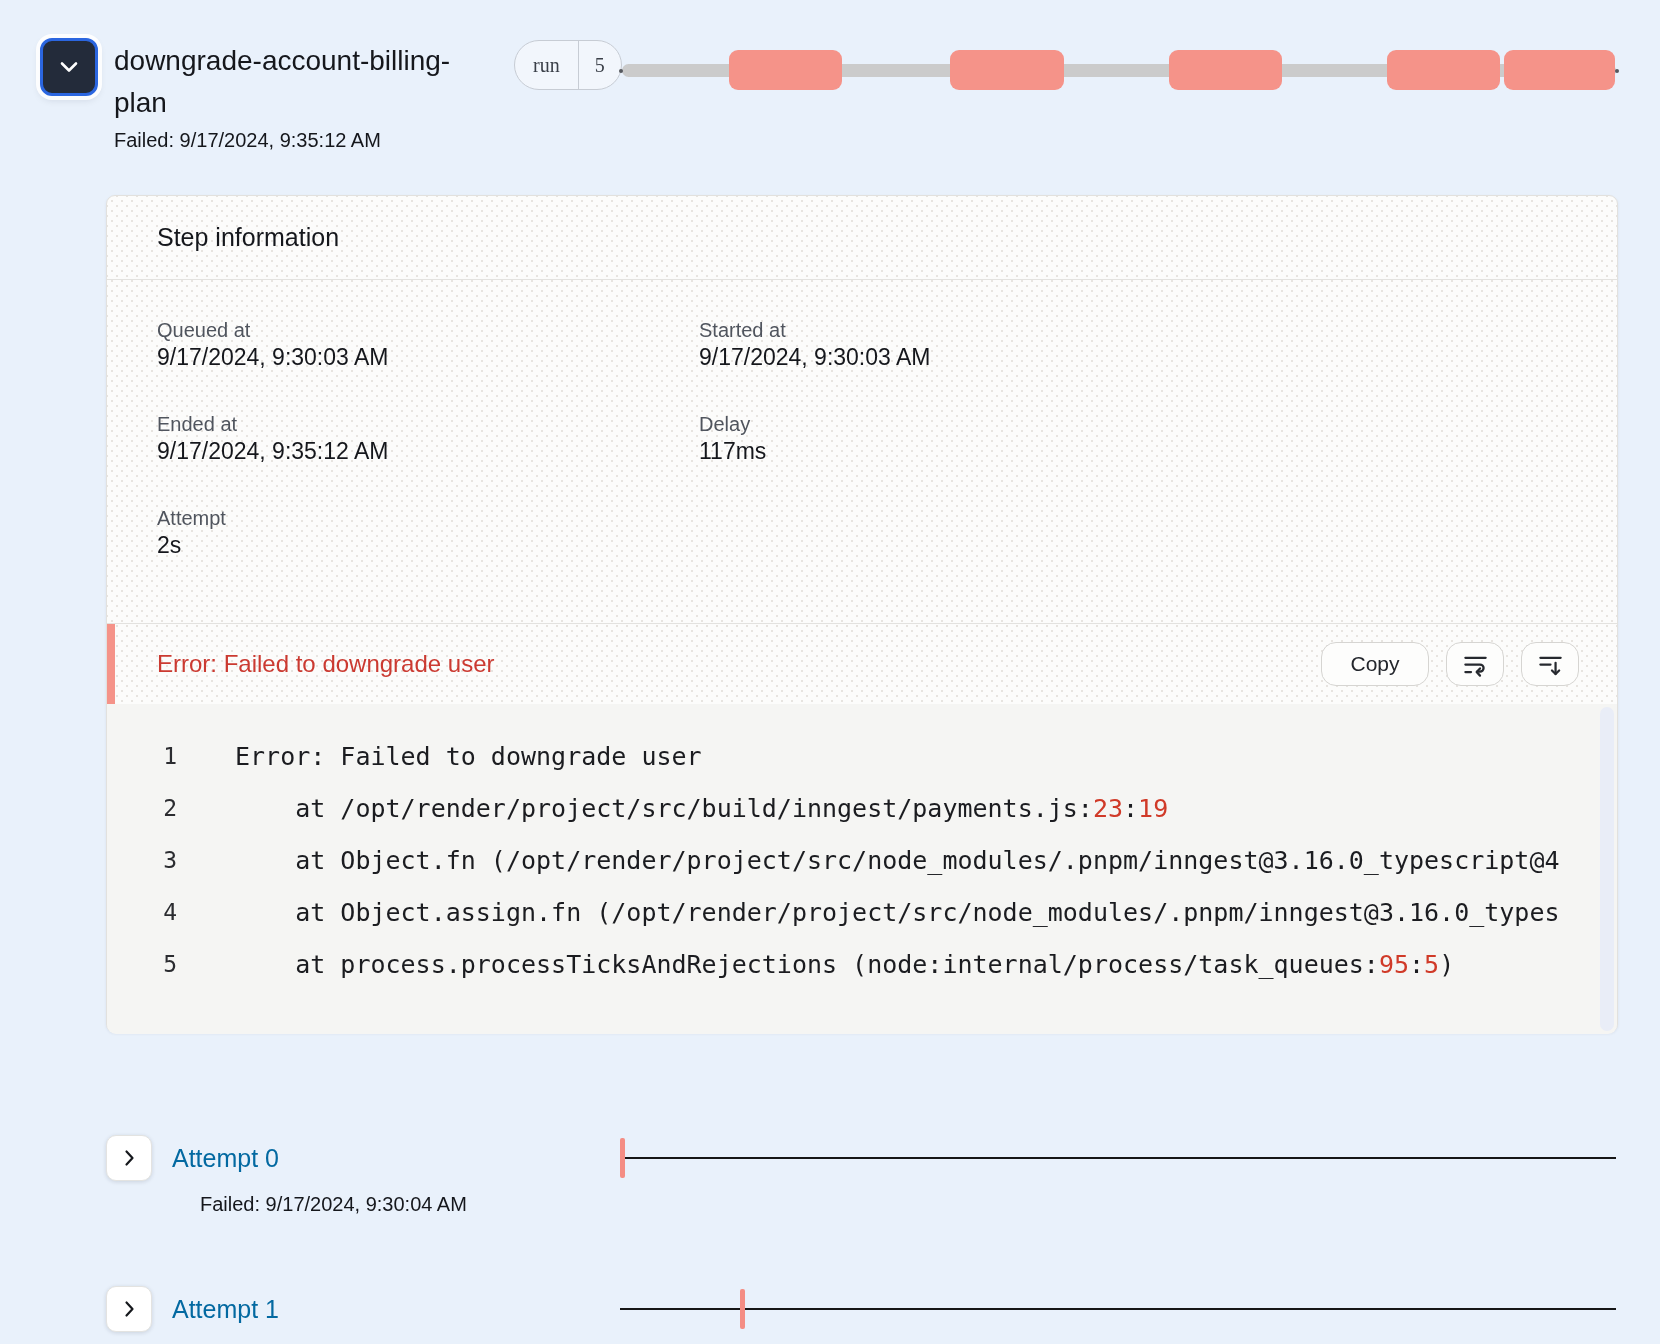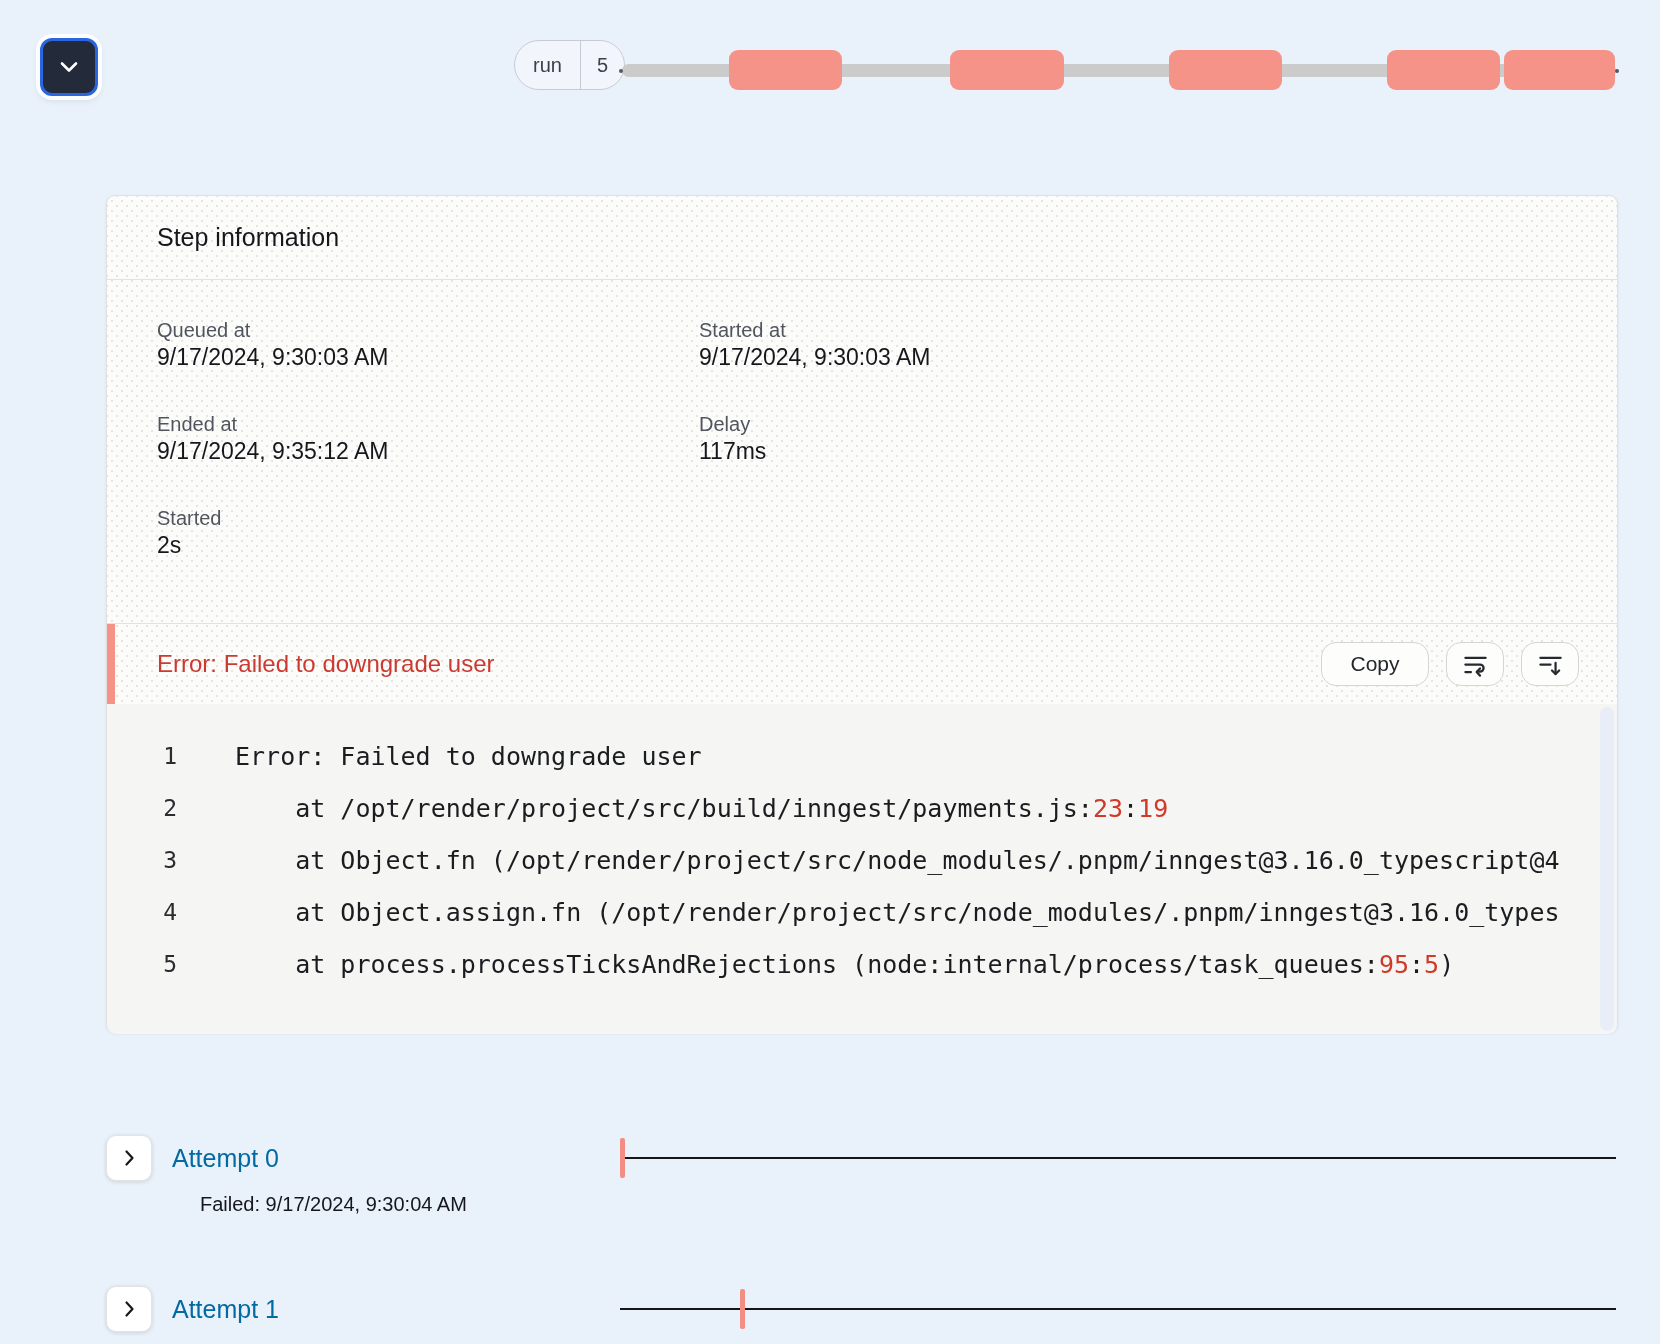--- a/index.html
+++ b/index.html
@@ -20,20 +20,21 @@
   }
   .head-text { position:absolute; left:114px; top:40px; width:380px; }
   .head-title { font-size:28px; line-height:42px; font-weight:500; color:#15171c; }
   .head-status { margin-top:5px; font-size:20px; color:#15171c; }
 
   .run-badge {
     position:absolute; left:514px; top:40px; height:50px;
     border:1.5px solid #c7ccd4; border-radius:26px;
     display:flex; align-items:stretch; font-size:20px; color:#3b4049;
     background:rgba(255,255,255,0.4);
+    font-family:Liberation Serif, serif;
   }
   .run-badge-cell { display:flex; align-items:center; padding:0 18px; }
   .run-badge-cell + .run-badge-cell { border-left:1.5px solid #c7ccd4; padding:0 16px; }
 
   .timeline-track {
     position:absolute; left:622px; top:64px; width:994px; height:13px;
     background:#cbcbcb; border-radius:7px;
   }
   .timeline-track::before, .timeline-track::after {
     content:""; position:absolute; width:4px; height:4px; border-radius:50%;
@@ -117,20 +118,24 @@
 <div class="page">
 
   <button class="expand-btn">
     <span style="display:flex;">
       <svg width="20" height="12" viewBox="0 0 20 12" fill="none">
         <polyline points="3,2.5 10,9.5 17,2.5" stroke="#ffffff" stroke-width="2.6" stroke-linecap="round" stroke-linejoin="round"></polyline>
       </svg>
     </span>
   </button>
 
+  <div class="head-text">
+    <div class="head-title">downgrade-account-billing-plan</div>
+    <div class="head-status">Failed: 9/17/2024, 9:35:12 AM</div>
+  </div>
 
   <div class="run-badge">
     <div class="run-badge-cell">run</div>
     <div class="run-badge-cell">5</div>
   </div>
 
   <div class="timeline-track" id="timeline-track">
       <div class="segment" style="left: 107px; width: 113px;"></div>
       <div class="segment" style="left: 328px; width: 114px;"></div>
       <div class="segment" style="left: 547px; width: 113px;"></div>
@@ -152,21 +157,21 @@
   </div>
         <div class="field">
     <div class="field-label">Ended at</div>
     <div class="field-value">9/17/2024, 9:35:12 AM</div>
   </div>
         <div class="field">
     <div class="field-label">Delay</div>
     <div class="field-value">117ms</div>
   </div>
         <div class="field">
-    <div class="field-label">Started</div>
+    <div class="field-label">Attempt</div>
     <div class="field-value">2s</div>
   </div>
       </div>
 
     <div class="error-row">
       <span class="error-bar"></span>
       <div class="error-msg">Error: Failed to downgrade user</div>
       <div class="error-actions">
         <button class="btn btn-copy">Copy</button>
         <button class="btn btn-icon">

